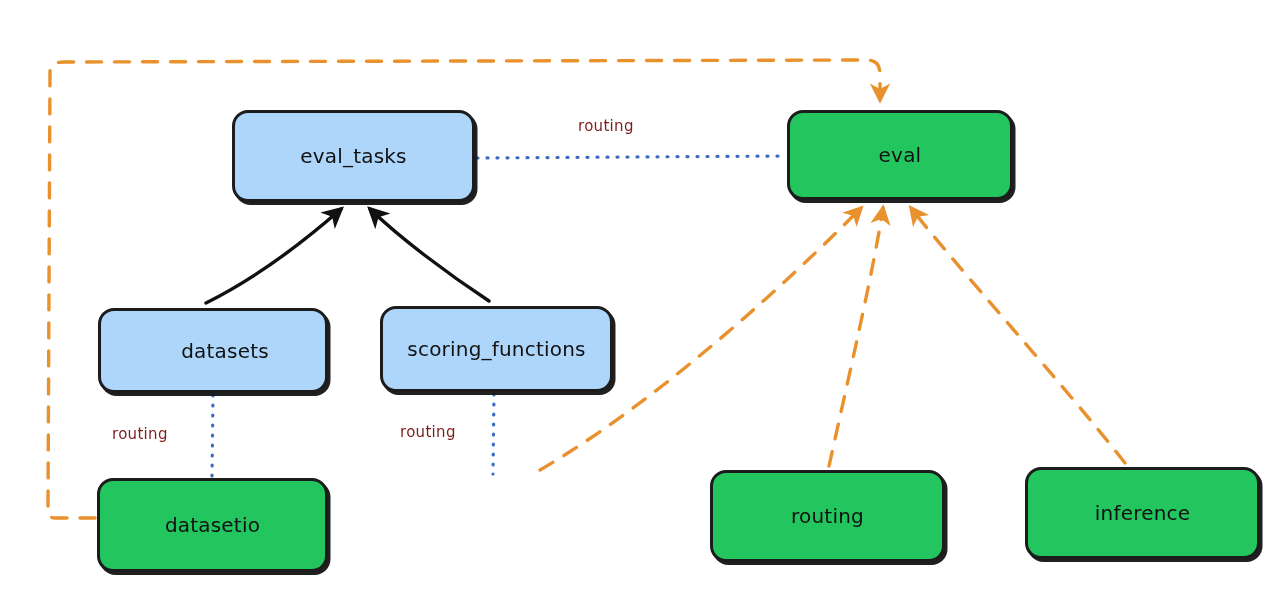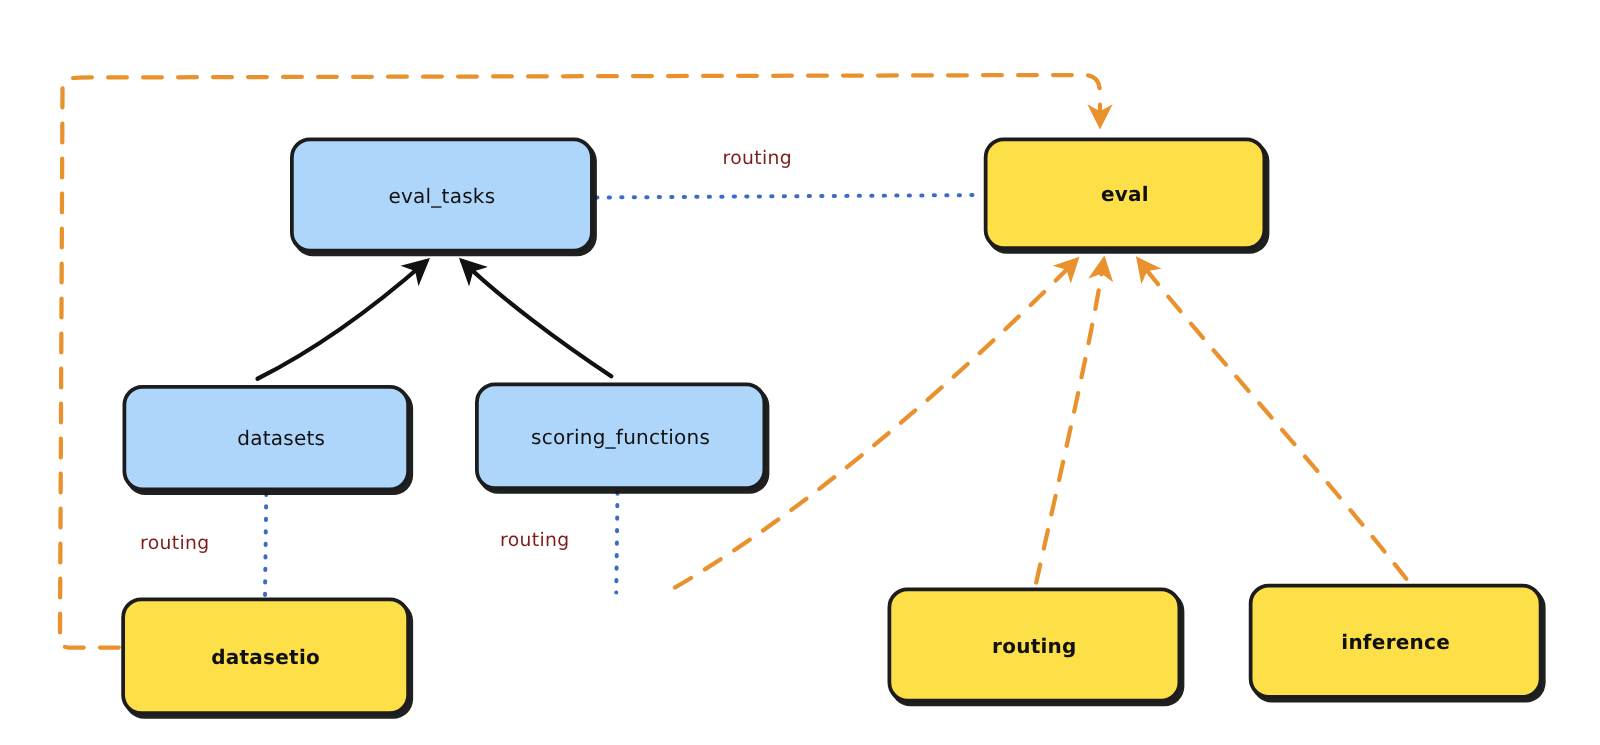--- a/index.html
+++ b/index.html
@@ -28,27 +28,27 @@
   }
   .node {
     position: absolute;
     box-sizing: border-box;
     display: flex;
     align-items: center;
     justify-content: center;
     border: 3px solid #1c1c1c;
     border-radius: 16px;
     font-family: "DejaVu Sans", sans-serif;
-    font-size: 16px;
+    font-size: 20px;
     color: #111111;
     letter-spacing: 0.2px;
     box-shadow: 2.5px 3px 0 rgba(20,20,20,0.95);
   }
   .node.blue  { background: #aed6fb; }
-  .node.green { background: #fde047; font-weight: bold; }
+  .node.green { background: #22c55e; }
   .node-label {
     pointer-events: none;
     white-space: nowrap;
   }
   .edge-label {
     position: absolute;
     font-family: "DejaVu Sans", sans-serif;
     font-size: 15px;
     color: #7f1d1d;
     white-space: nowrap;
@@ -107,21 +107,21 @@
 
   <div class="node blue" style="left:380px; top:306px; width:233px; height:86px;">
     <span class="node-label">scoring_functions</span>
   </div>
 
 
   <div class="node green" style="left:710px; top:470px; width:235px; height:92px;">
     <span class="node-label">routing</span>
   </div>
 
-  <div class="node green" style="left:999px; top:467px; width:235px; height:92px;">
+  <div class="node green" style="left:1025px; top:467px; width:235px; height:92px;">
     <span class="node-label">inference</span>
   </div>
 
   <div class="edge-label" style="left:578px; top:117px;">routing</div>
 
   <div class="edge-label" style="left:112px; top:425px;">routing</div>
 
   <div class="edge-label" style="left:400px; top:423px;">routing</div>
 
 </div>

